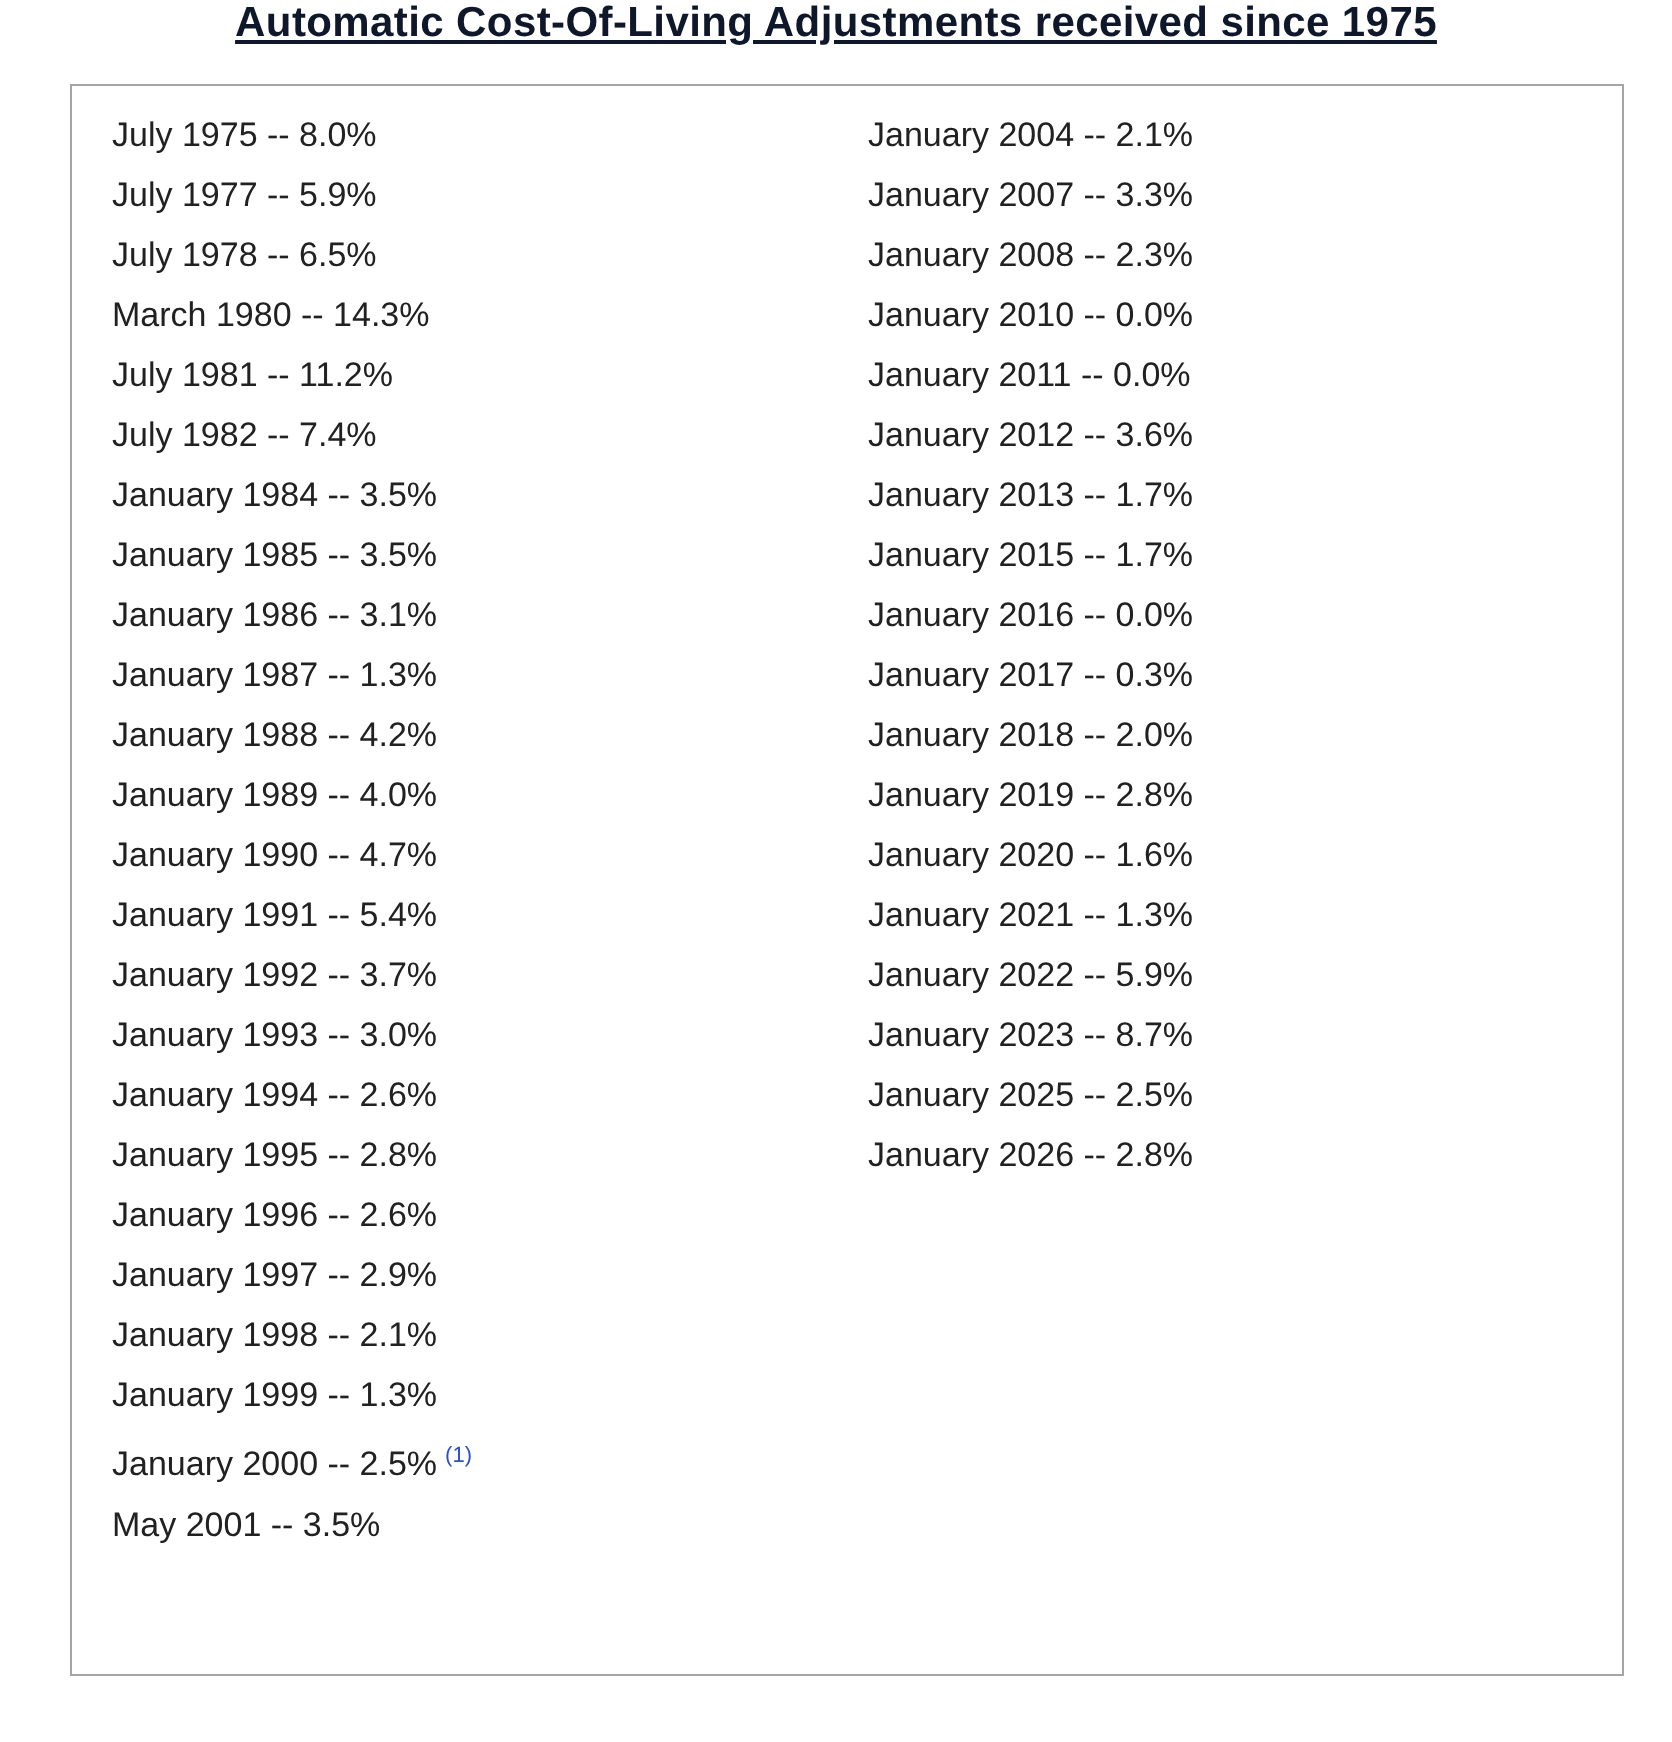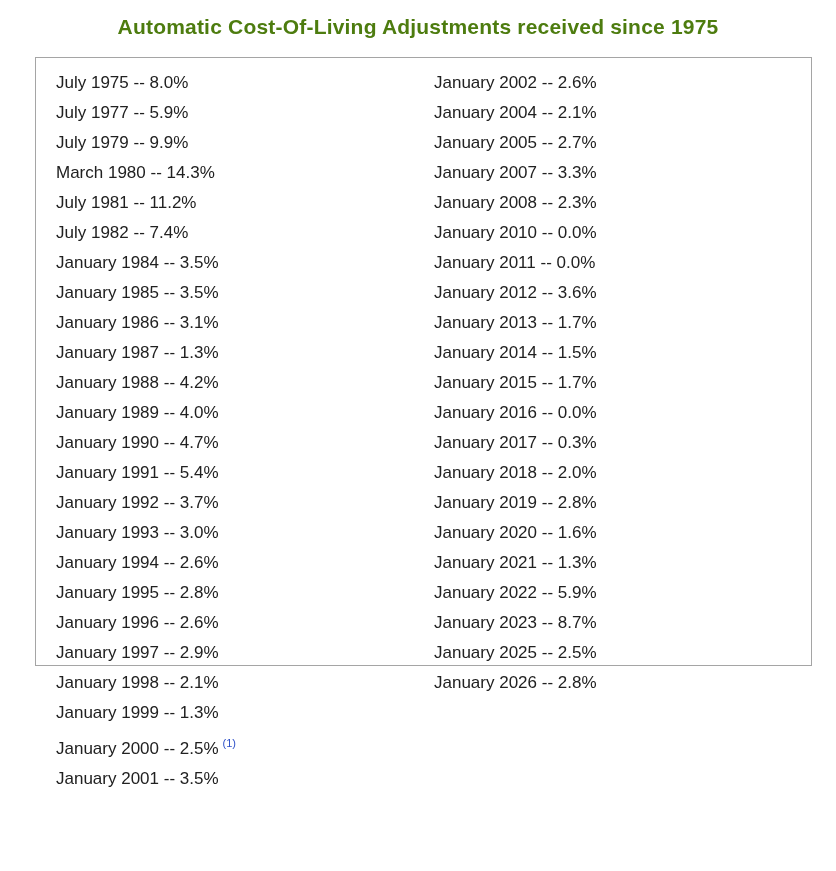--- a/index.html
+++ b/index.html
@@ -8,33 +8,33 @@
     background: #ffffff;
   }
   body {
     width: 836px;
     height: 871px;
     font-family: "Liberation Sans", sans-serif;
     overflow: hidden;
   }
   .page-title {
     margin: 0;
-    padding-top: 15px;
     height: 28px;
     text-align: center;
     font-size: 21px;
     font-weight: 700;
-    color: #4d7c0f;
+    color: #0f172a;
     letter-spacing: 0.2px;
+    text-decoration: underline;
   }
   .panel {
     box-sizing: border-box;
     margin: 14px 0 2px 35px;
     width: 777px;
-    height: 609px;
+    height: 796px;
     border: 1px solid #a5a5a5;
     background: #ffffff;
     padding: 10px 0 0 20px;
     display: flex;
     align-items: flex-start;
   }
   .col {
     width: 378px;
     flex: 0 0 auto;
   }
@@ -61,21 +61,21 @@
 <div class="panel">
 
   <div class="col">
       <div class="row">
       <span>July 1975 -- 8.0%</span>
     </div>
       <div class="row">
       <span>July 1977 -- 5.9%</span>
     </div>
       <div class="row">
-      <span>July 1979 -- 9.9%</span>
+      <span>July 1978 -- 6.5%</span>
     </div>
       <div class="row">
       <span>March 1980 -- 14.3%</span>
     </div>
       <div class="row">
       <span>July 1981 -- 11.2%</span>
     </div>
       <div class="row">
       <span>July 1982 -- 7.4%</span>
     </div>
@@ -124,54 +124,45 @@
       <div class="row">
       <span>January 1998 -- 2.1%</span>
     </div>
       <div class="row">
       <span>January 1999 -- 1.3%</span>
     </div>
       <div class="row">
       <span>January 2000 -- 2.5%</span><a class="footnote-link">(1)</a>
     </div>
       <div class="row">
-      <span>January 2001 -- 3.5%</span>
+      <span>May 2001 -- 3.5%</span>
     </div>
     </div>
 
   <div class="col">
       <div class="row">
-      <span>January 2002 -- 2.6%</span>
-    </div>
-      <div class="row">
       <span>January 2004 -- 2.1%</span>
-    </div>
-      <div class="row">
-      <span>January 2005 -- 2.7%</span>
     </div>
       <div class="row">
       <span>January 2007 -- 3.3%</span>
     </div>
       <div class="row">
       <span>January 2008 -- 2.3%</span>
     </div>
       <div class="row">
       <span>January 2010 -- 0.0%</span>
     </div>
       <div class="row">
       <span>January 2011 -- 0.0%</span>
     </div>
       <div class="row">
       <span>January 2012 -- 3.6%</span>
     </div>
       <div class="row">
       <span>January 2013 -- 1.7%</span>
-    </div>
-      <div class="row">
-      <span>January 2014 -- 1.5%</span>
     </div>
       <div class="row">
       <span>January 2015 -- 1.7%</span>
     </div>
       <div class="row">
       <span>January 2016 -- 0.0%</span>
     </div>
       <div class="row">
       <span>January 2017 -- 0.3%</span>
     </div>

